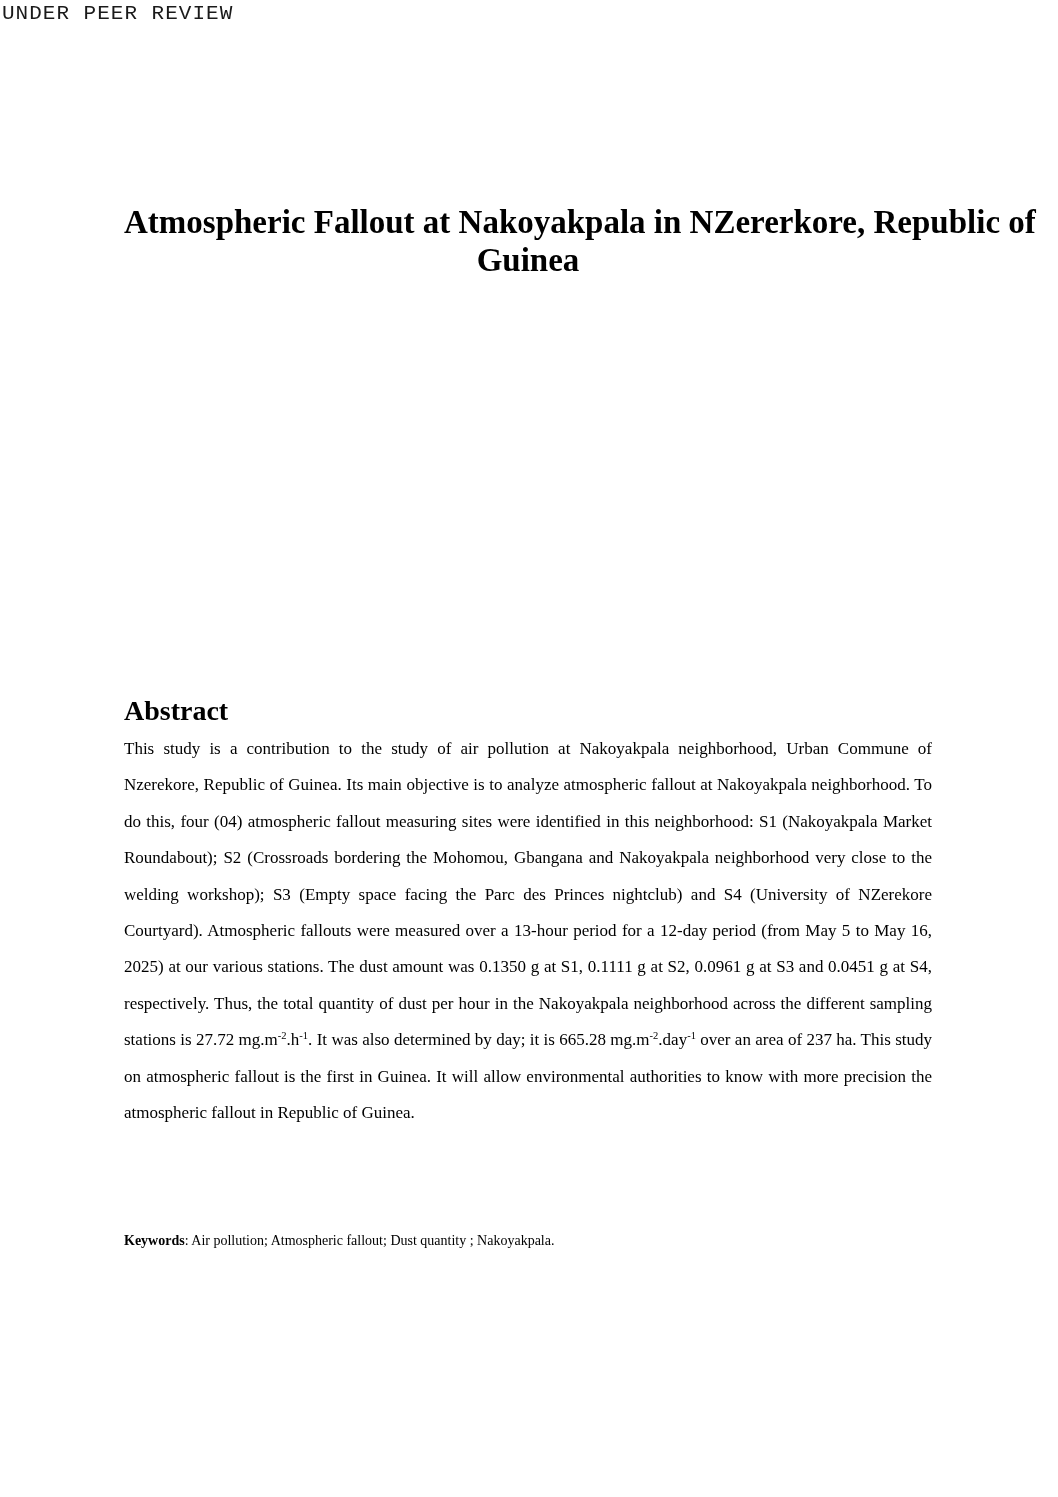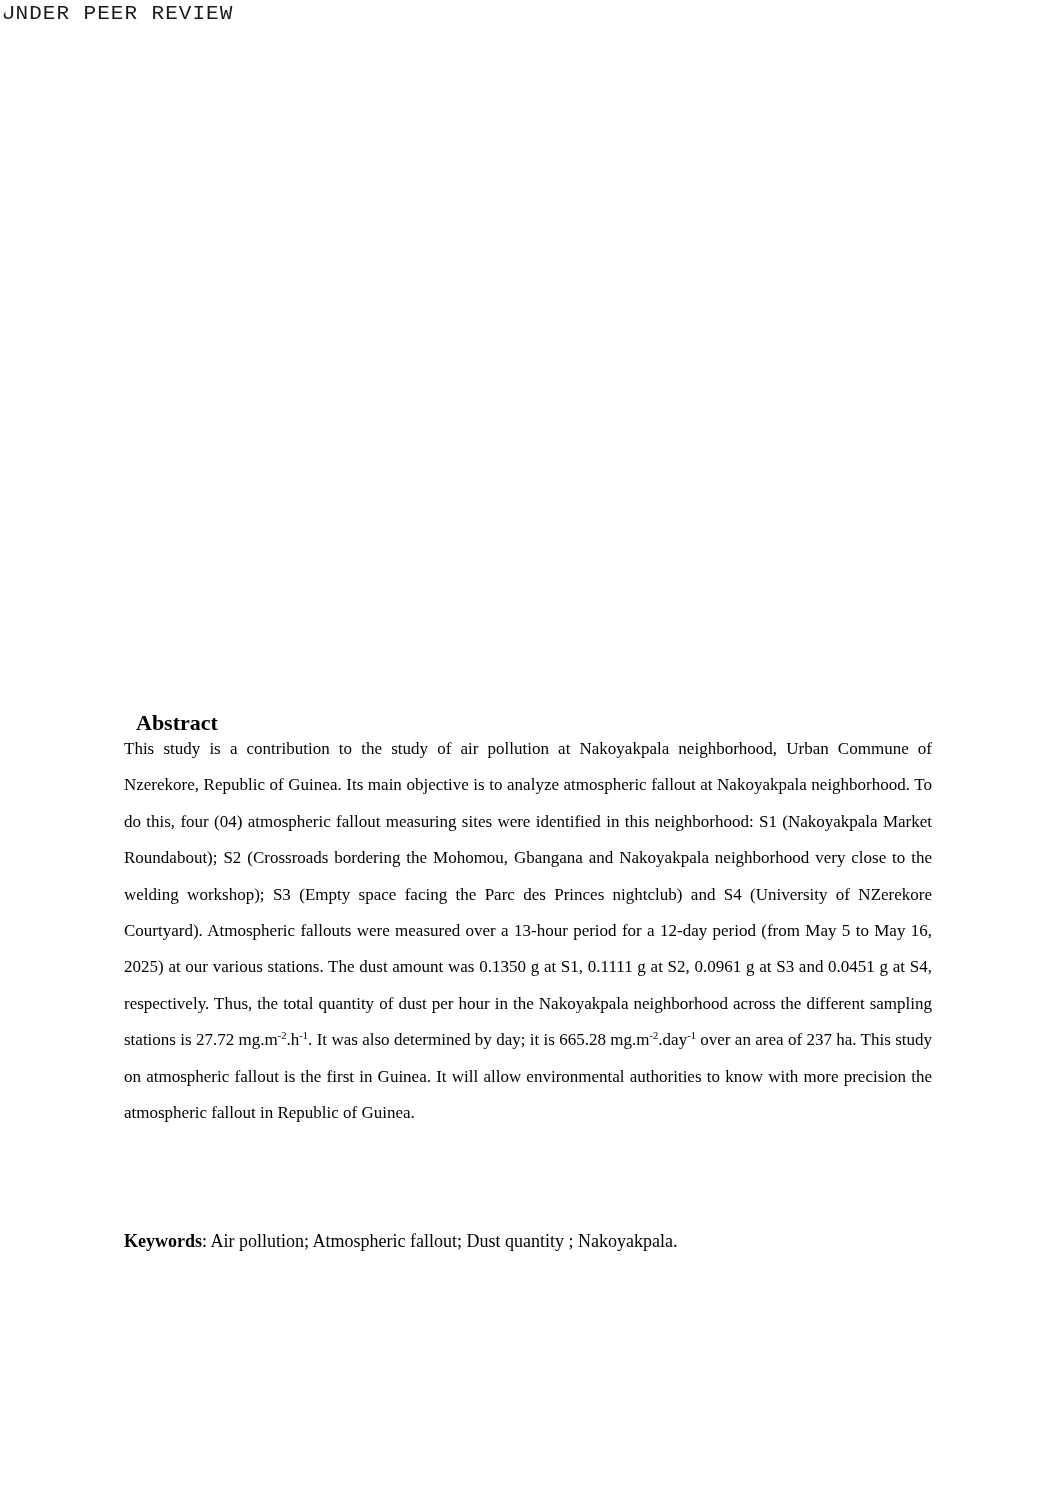--- a/index.html
+++ b/index.html
@@ -8,21 +8,20 @@
     background: #ffffff;
   }
   .page {
     position: relative;
     width: 1058px;
     height: 1497px;
     background: #ffffff;
     color: #000000;
     font-family: "Liberation Serif", "DejaVu Serif", serif;
     overflow: hidden;
-    border-radius: 28px;
   }
   .banner {
     position: absolute;
     left: 2px;
     top: 2px;
     font-family: "Liberation Mono", "DejaVu Sans Mono", monospace;
     font-size: 21px;
     letter-spacing: 1px;
     color: #1a1a1a;
     white-space: nowrap;
@@ -38,59 +37,63 @@
     line-height: 38px;
     text-align: center;
   }
   .title .title-line {
     white-space: nowrap;
   }
   .abstract-heading {
     position: absolute;
     left: 124px;
     top: 698px;
-    margin: 12px;
-    font-size: 22px;
+    margin: 0;
+    font-size: 28px;
     font-weight: bold;
     line-height: 26px;
   }
   .abstract-body {
     position: absolute;
     left: 124px;
     width: 808px;
     top: 731px;
     margin: 0;
     font-size: 17px;
     line-height: 36.4px;
     text-align: justify;
   }
   .keywords {
     position: absolute;
     left: 124px;
     width: 808px;
     top: 1223px;
     margin: 0;
-    font-size: 18px;
+    font-size: 14px;
     line-height: 36.4px;
   }
   sup {
     font-size: 0.62em;
     line-height: 0;
     vertical-align: baseline;
     position: relative;
     top: -0.55em;
   }
 </style>
 </head>
 <body>
 
 <div class="page">
 
   <div class="banner">UNDER PEER REVIEW</div>
 
+  <h1 class="title">
+    <div class="title-line">Atmospheric Fallout at Nakoyakpala in NZererkore, Republic of</div>
+    <div class="title-line">Guinea</div>
+  </h1>
 
   <h2 class="abstract-heading">Abstract</h2>
 
   <p class="abstract-body"><span>This study is a contribution to the study of air pollution at Nakoyakpala neighborhood, Urban Commune of Nzerekore, Republic of Guinea. Its main objective is to analyze atmospheric fallout at Nakoyakpala neighborhood. To do this, four (04) atmospheric fallout measuring sites were identified in this neighborhood: S1 (Nakoyakpala Market Roundabout); S2 (Crossroads bordering the Mohomou, Gbangana and Nakoyakpala neighborhood very close to the welding workshop); S3 (Empty space facing the Parc des Princes nightclub) and S4 (University of NZerekore Courtyard). Atmospheric fallouts were measured over a 13-hour period for a 12-day period (from May 5 to May 16, 2025) at our various stations. The dust amount was 0.1350 g at S1, 0.1111 g at S2, 0.0961 g at S3 and 0.0451 g at S4, respectively. Thus, the total quantity of dust per hour in the Nakoyakpala neighborhood across the different sampling stations is 27.72 mg.m</span><sup>-2</sup><span>.h</span><sup>-1</sup><span>. It was also determined by day; it is 665.28 mg.m</span><sup>-2</sup><span>.day</span><sup>-1</sup><span> over an area of 237 ha. This study on atmospheric fallout is the first in Guinea. It will allow environmental authorities to know with more precision the atmospheric fallout in Republic of Guinea.</span></p>
 
   <p class="keywords"><strong>Keywords</strong><span>: Air pollution; Atmospheric fallout; Dust quantity ; Nakoyakpala.</span></p>
 
 </div>
 
 </body></html>

